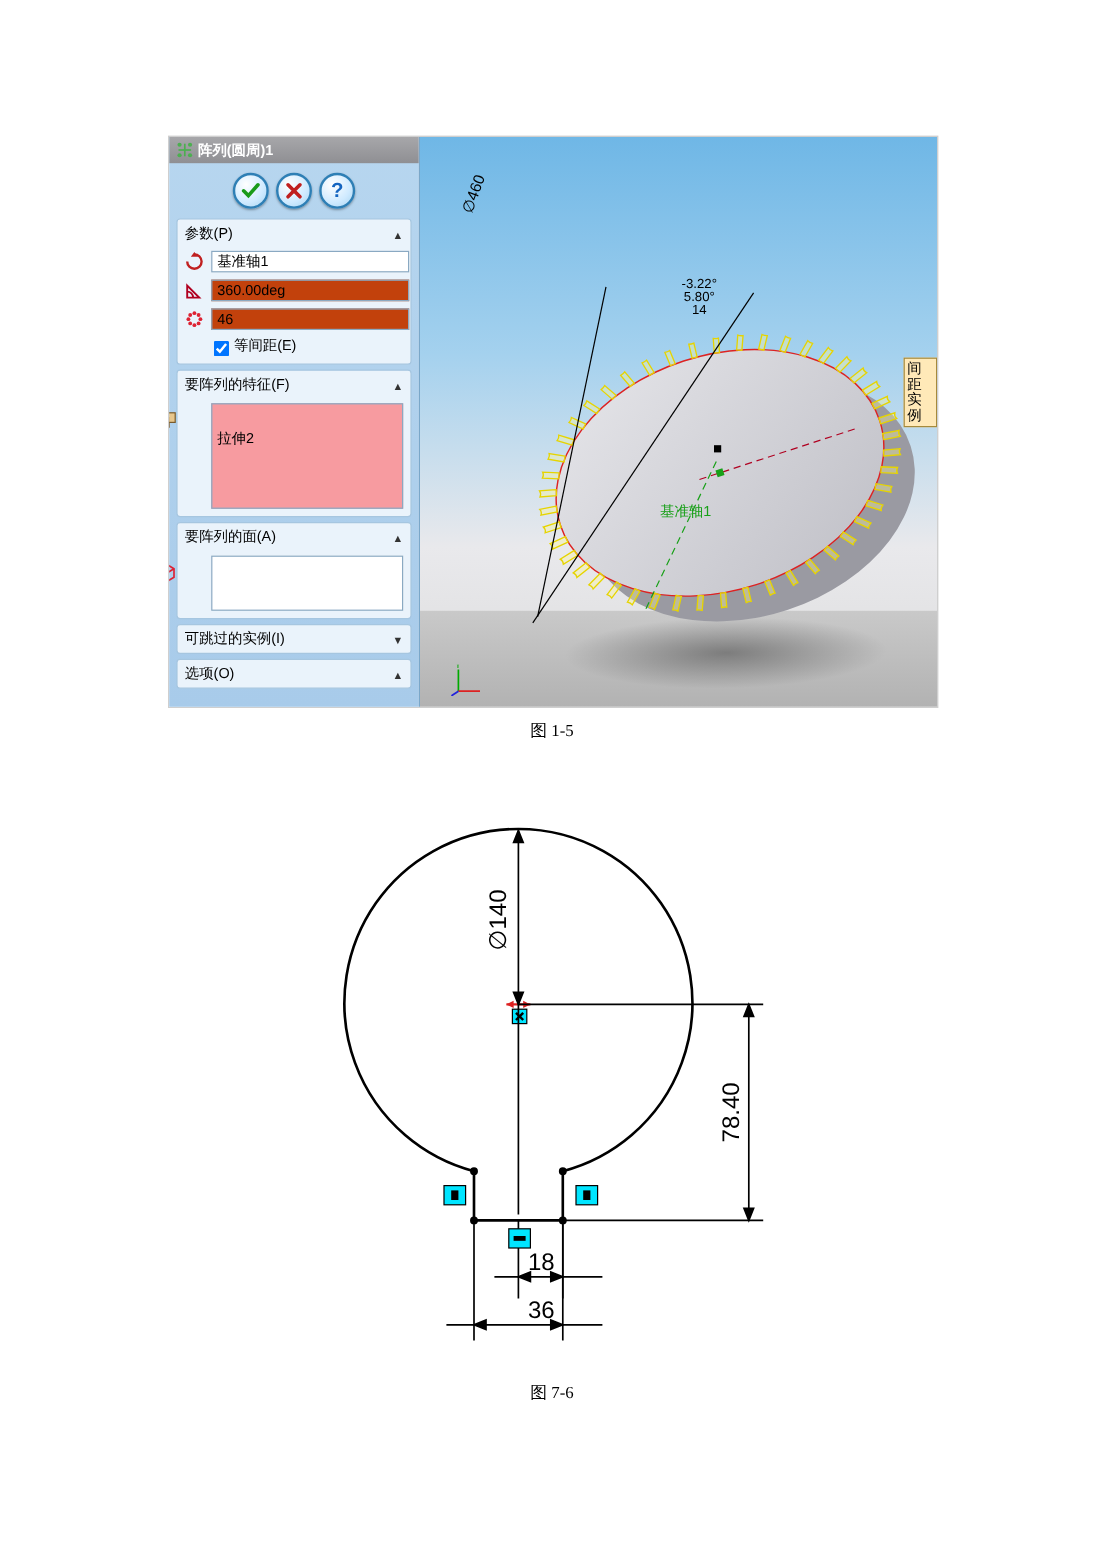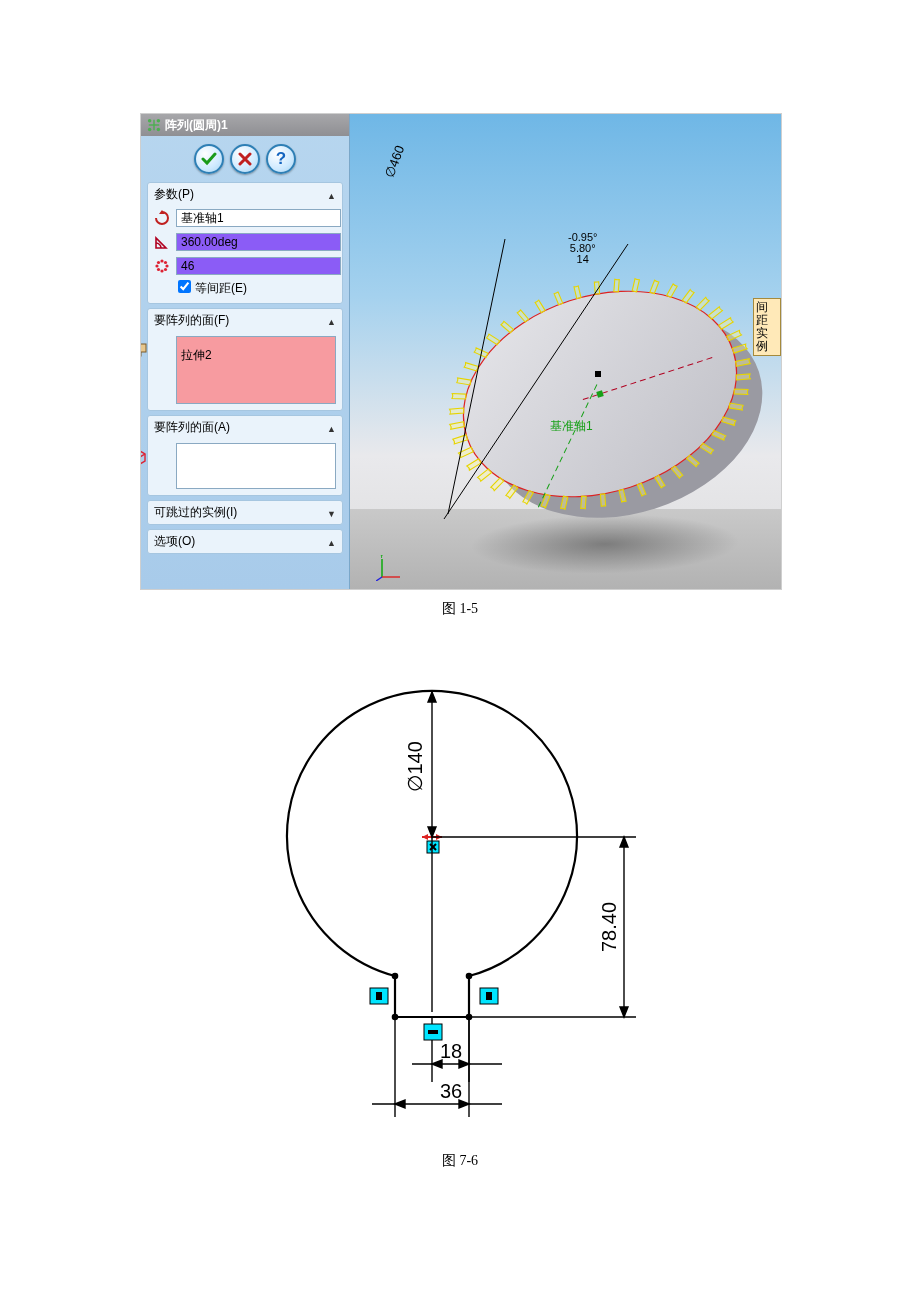--- a/index.html
+++ b/index.html
@@ -94,41 +94,41 @@
   .pm-icon {
     width: 16px; height: 16px;
     flex: 0 0 16px;
     display:flex; align-items:center; justify-content:center;
     color:#c02020;
     font-size:13px;
     border-radius:2px;
   }
   .pm-input {
     flex: 1;
-    background: #8b5cf6;
+    background: #c2410c;
     border: 1px solid #8aa9c2;
     height: 18px;
     padding: 0 4px;
     font-size: 12px;
     box-sizing: border-box;
   }
   .pm-input.sel {
     background: #fff;
   }
   .pm-check {
-    display:flex; align-items:flex-start; gap:4px;
+    display:flex; align-items:flex-end; gap:4px;
     padding: 2px 6px 6px 30px;
   }
   .pm-check input { margin:0; }
   .pm-featbox {
     margin: 4px 6px 6px 28px;
     background: #f79ba0;
     border: 1px solid #8aa9c2;
     height: 46px;
-    padding: 10px 4px;
+    padding: 20px 4px;
     font-size: 12px;
     color: #000;
   }
   .pm-facebox {
     margin: 4px 6px 6px 28px;
     background: #fff;
     border: 1px solid #8aa9c2;
     height: 44px;
   }
   .pm-featicon {
@@ -288,21 +288,21 @@
           <input class="pm-input" value="46" style="">
         </div>
         <div class="pm-check">
           <input type="checkbox" checked="" style="">
           <span>等间距(E)</span>
         </div>
       </div>
 
       <div class="pm-section">
         <div class="pm-section-h">
-          <span>要阵列的面(F)</span>
+          <span>要阵列的特征(F)</span>
           <span class="tri"></span>
         </div>
         <div style="position:relative;">
           <svg class="pm-featicon" viewBox="0 0 16 16" style="position:absolute; left:6px; top:4px;">
             <rect x="1" y="6" width="8" height="8" fill="#c9a26b" stroke="#7a5a2a"></rect>
             <rect x="6" y="2" width="8" height="8" fill="#e7c68c" stroke="#7a5a2a"></rect>
           </svg>
           <div class="pm-featbox">
             <span>拉伸2</span>
           </div>
@@ -410,21 +410,21 @@
           <line x1="0" y1="-10" x2="-95" y2="90" stroke="#18a018" stroke-dasharray="6 4"></line>
           <rect x="-3" y="-3" width="6" height="6" fill="#18a018"></rect>
         </g>
 
         <line x1="28" y1="330" x2="85" y2="55" stroke="#000"></line>
         <line x1="24" y1="335" x2="208" y2="60" stroke="#000"></line>
       </svg>
 
       <div class="vp-dim460">∅460</div>
       <div class="vp-dim-top">
-        <div>-0.95°</div>
+        <div>-3.22°</div>
         <div>5.80°</div>
         <div>14</div>
       </div>
 
       <div class="vp-axis-label">基准轴1</div>
       <div class="vp-marker"></div>
 
       <div class="vp-callout">
         <div>间距</div>
         <div>实例</div>

